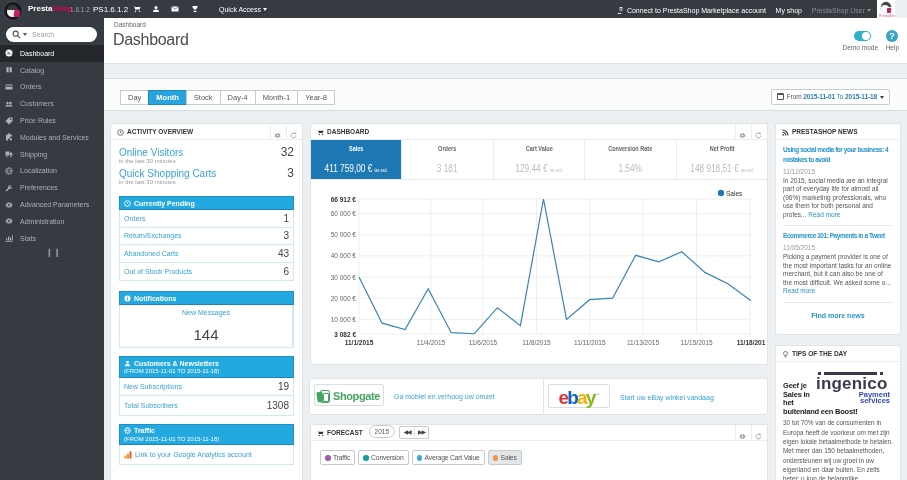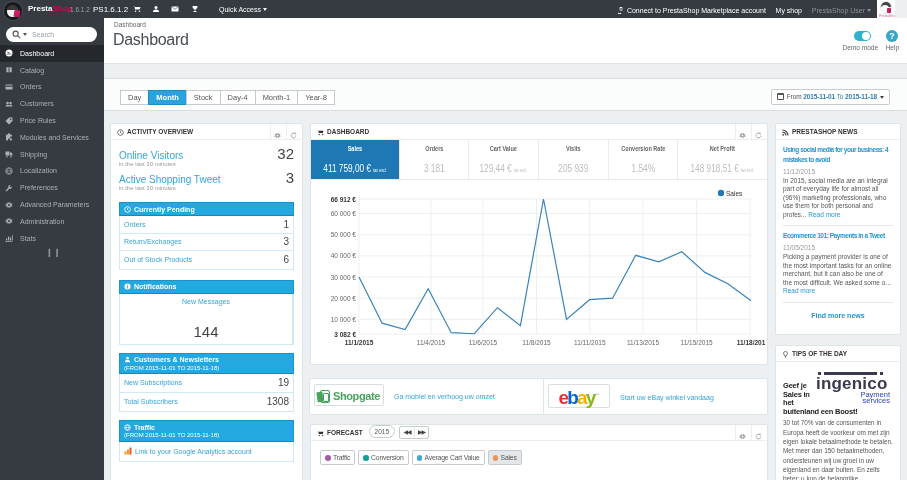--- a/index.html
+++ b/index.html
@@ -65,34 +65,34 @@
 .phead { height:16px; line-height:15px; font-size:6.5px; font-weight:bold; color:#333; padding-left:6px; border-bottom:1px solid #ebeef0; position:relative; }
 .phead svg { vertical-align:-1.5px; margin-right:3px; }
 .picons { position:absolute; right:0; top:0; height:15px; display:flex; }
 .picons span { display:block; width:16px; height:15px; border-left:1px solid #ebeef0; text-align:center; padding-top:3.5px; }
 
 
 #pLeft { left:110px; top:123px; width:193px; height:367px; }
 .lc { padding:0 8px; }
 .bigline { display:flex; justify-content:space-between; align-items:baseline; margin-top:5px; }
 .bigline .t { font-size:10px; color:#36a3d9; }
-.bigline .v { font-size:15px; color:#444; }
+.bigline .v { font-size:12px; color:#444; }
 .sub { font-size:6px; color:#999; margin-top:-1px; }
 .banner { background:#23a8e0; color:#fff; font-size:7px; font-weight:bold; padding:2.5px 4px; border:1px solid #1e91c6; border-bottom-color:#1a85b9; }
 .banner .sm { font-weight:normal; font-size:6px; display:block; margin-top:1.5px; }
 .btable { border:1px solid #cfe9f7; border-top:none; }
 .brow { display:flex; justify-content:space-between; align-items:center; height:17.5px; padding:0 4px; border-bottom:1px solid #cfe9f7; }
 .brow:last-child { border-bottom:none; }
 .brow .l { font-size:7px; color:#35a3d7; }
 .brow .v { font-size:10px; color:#444; }
 .ntable { border:1px solid #cfe9f7; border-top:none; display:flex; }
 .ncell { flex:1; text-align:center; padding:4px 0 4px; }
 .ncell:first-child { border-right:1px solid #cfe9f7; }
 .ncell .h { font-size:7px; color:#35a3d7; }
-.ncell .v { font-size:15px; color:#444; margin-top:18px; }
+.ncell .v { font-size:15px; color:#444; margin-top:10px; }
 .galink { display:flex; align-items:center; font-size:7px; color:#35a3d7; padding:6px 4px; border:1px solid #cfe9f7; border-top:none; height:20px; }
 
 
 #pMid { left:310px; top:123px; width:458px; height:242px; }
 #kpis { display:flex; height:40px; border-bottom:1px solid #e9ecee; }
 .kpi { flex:1; border-right:1px solid #e9ecee; text-align:center; padding-top:4px; }
 .kpi:last-child { border-right:none; }
 .kpi .l { font-size:7.5px; font-weight:bold; color:#666; transform:scaleX(0.74); }
 .kpi .v { font-size:11.5px; color:#b9bdc0; margin-top:9px; transform:scaleX(0.72); white-space:nowrap; }
 .kpi .v .tx { font-size:5px; }
@@ -132,21 +132,21 @@
 #findmore { text-align:center; font-size:7px; font-weight:bold; color:#2795ce; margin-top:9px; }
 
 #pTips { left:775px; top:345px; width:126px; height:145px; }
 .tips { padding:6px 7px 0 7px; font-size:6.5px; color:#555; }
 #inglogo { float:right; width:74px; height:35px; text-align:left; margin:4px 3px 0 3px; }
 #ingword { font-size:17px; font-weight:bold; color:#393950; letter-spacing:0.2px; line-height:15px; position:relative; padding-top:3.5px; }
 #ingbar { position:absolute; top:0; left:2px; width:70px; height:2.5px; }
 #ingbar .d1 { position:absolute; left:0; top:0; width:3px; height:2.5px; background:#393950; }
 #ingbar .bar { position:absolute; left:6px; top:0; width:53px; height:2.5px; background:#393950; }
 #ingbar .d2 { position:absolute; left:62px; top:0; width:3px; height:2.5px; background:#393950; }
-#ingpay { font-size:7.5px; font-weight:normal; color:#2b47c0; line-height:6.9px; margin-top:1px; text-align:right; }
+#ingpay { font-size:7.5px; font-weight:bold; color:#2b47c0; line-height:6.9px; margin-top:1px; text-align:right; }
 .tips .bold { font-size:7.5px; font-weight:bold; color:#222; line-height:8.7px; letter-spacing:-0.2px; padding-top:14px; }
 .tips .body { font-size:6.4px; color:#555; line-height:9.3px; margin-top:1.5px; }
 </style>
 </head>
 <body>
 
 <div id="topbar">
   <div id="logo">
       <div class="blob"></div>
       <div class="dark"></div>
@@ -276,37 +276,41 @@
           </svg></span>
     </div>
   </div>
   <div class="lc">
     <div class="bigline">
         <span class="t">Online Visitors</span>
         <span class="v">32</span>
       </div>
     <div class="sub">in the last 30 minutes</div>
     <div class="bigline" style="margin-top:2px">
-        <span class="t">Active Shopping Tweet</span>
+        <span class="t">Quick Shopping Carts</span>
         <span class="v">3</span>
       </div>
     <div class="sub">in the last 30 minutes</div>
     <div style="height:11px"></div>
     <div class="banner"><svg width="7" height="7" viewBox="0 0 16 16" style="vertical-align:-1px;margin-right:3px">
           <circle cx="8" cy="8" r="6.5" fill="none" stroke="#fff" stroke-width="2"></circle>
           <path d="M8 4.5V8l2.5 1.5" stroke="#fff" stroke-width="1.6" fill="none"></path>
         </svg>Currently Pending</div>
     <div class="btable">
       <div class="brow">
           <span class="l">Orders</span>
           <span class="v">1</span>
         </div>
       <div class="brow">
           <span class="l">Return/Exchanges</span>
           <span class="v">3</span>
+        </div>
+      <div class="brow">
+          <span class="l">Abandoned Carts</span>
+          <span class="v">43</span>
         </div>
       <div class="brow">
           <span class="l">Out of Stock Products</span>
           <span class="v">6</span>
         </div>
     </div>
     <div style="height:10px"></div>
     <div class="banner"><svg width="7" height="7" viewBox="0 0 16 16" style="vertical-align:-1px;margin-right:3px">
           <circle cx="8" cy="8" r="7" fill="#fff"></circle>
           <rect x="7" y="6.5" width="2" height="6" fill="#23a8e0"></rect>
@@ -364,24 +368,20 @@
         <div class="l">Sales</div>
         <div class="v">411 759,00 € <span class="tx">tax excl.</span></div>
       </div>
     <div class="kpi">
         <div class="l">Orders</div>
         <div class="v">3 181</div>
       </div>
     <div class="kpi">
         <div class="l">Cart Value</div>
         <div class="v">129,44 € <span class="tx">tax excl.</span></div>
-      </div>
-    <div class="kpi">
-        <div class="l">Visits</div>
-        <div class="v">205 939</div>
       </div>
     <div class="kpi">
         <div class="l">Conversion Rate</div>
         <div class="v">1.54%</div>
       </div>
     <div class="kpi">
         <div class="l">Net Profit</div>
         <div class="v">148 918,51 € <span class="tx">tax excl.</span></div>
       </div>
   </div>

